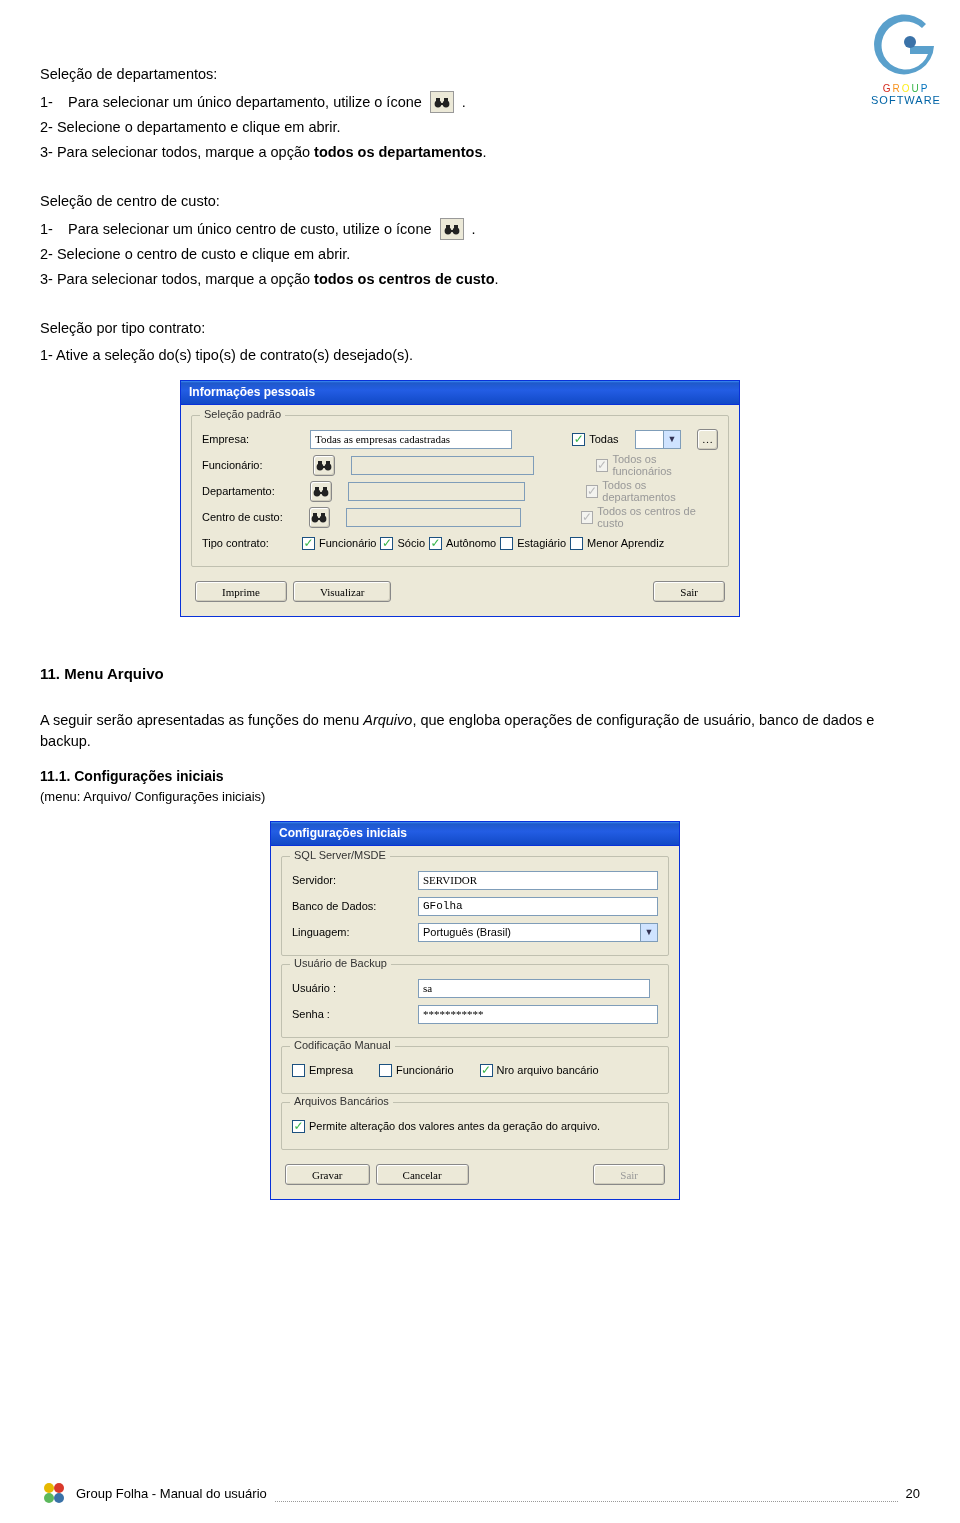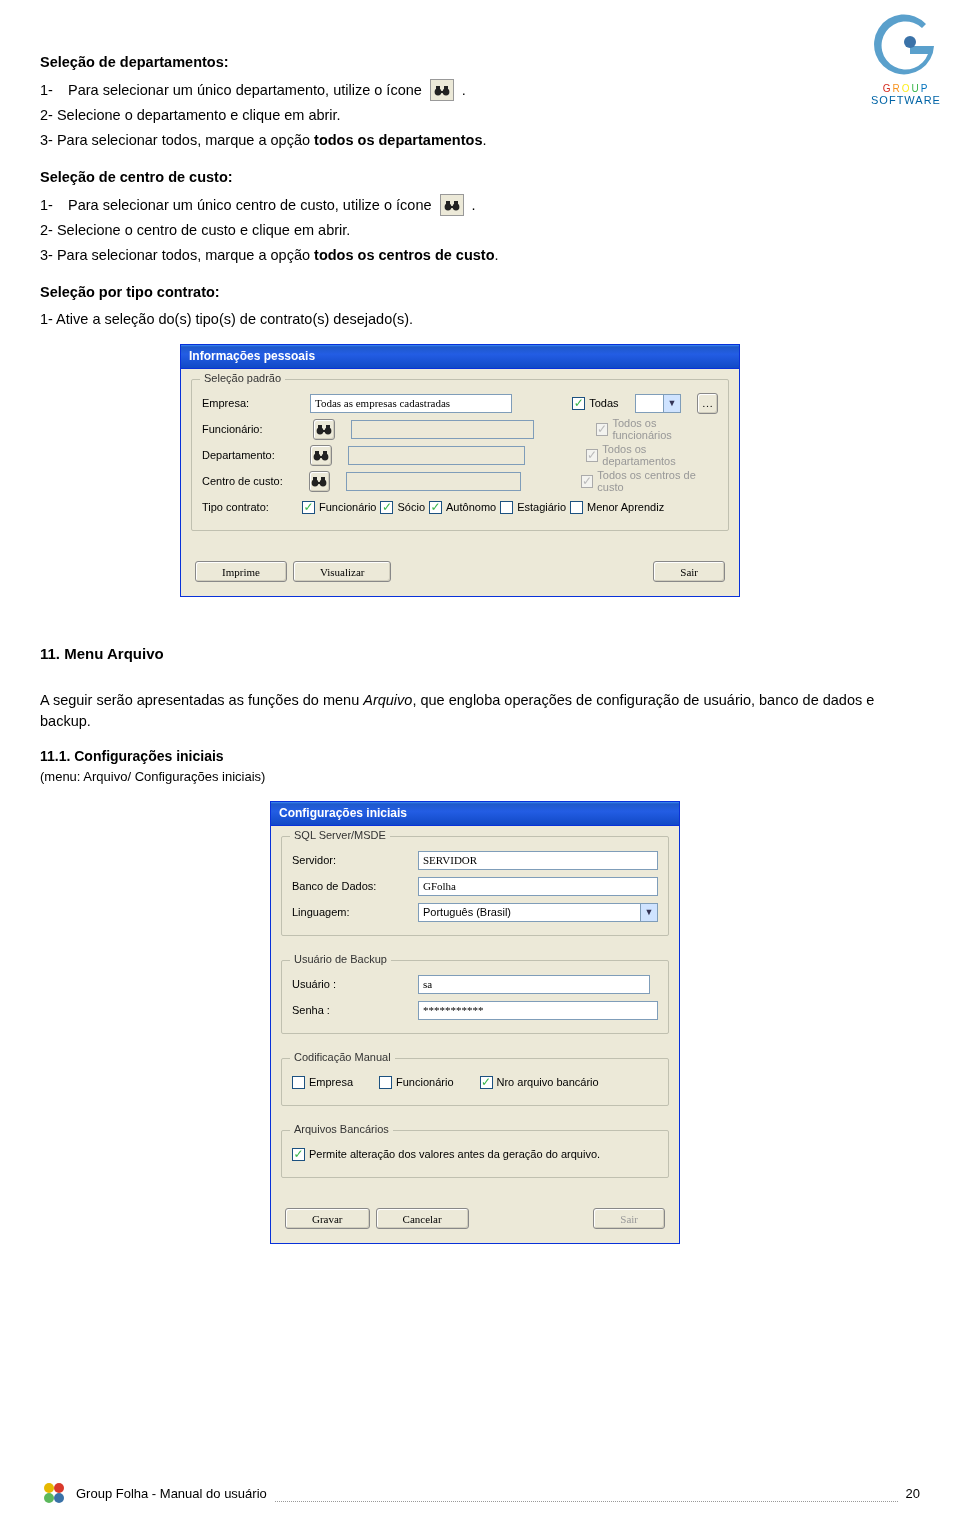--- a/index.html
+++ b/index.html
@@ -11,40 +11,40 @@
     color: #000;
     width: 960px;
   }
   .page { padding: 36px 40px 0 40px; position: relative; min-height: 1523px; }
   .logo-corner { position: absolute; top: 14px; right: 16px; width: 76px; text-align: center; }
   .logo-corner .g { width: 64px; height: 64px; margin: 0 auto; }
   .logo-corner .gtxt { font-size: 10px; letter-spacing: 2px; margin-top: 2px; }
   .logo-corner .gtxt .g1 { color:#d52b1e;} .logo-corner .gtxt .g2{color:#f7931e;} .logo-corner .gtxt .g3{color:#fcee21;} .logo-corner .gtxt .g4{color:#39b54a;} .logo-corner .gtxt .g5{color:#0071bc;}
   .logo-corner .sub { font-size: 11px; color:#0164a6; letter-spacing:1px;}
   p { margin: 4px 0; line-height: 1.45; }
-  .sec-title { font-weight: bold; margin-top: 16px; margin-bottom: 6px; }
+  .sec-title { font-weight: normal; margin-top: 28px; margin-bottom: 6px; }
   .list-line { display: flex; align-items: center; gap: 6px; margin: 3px 0 3px 0; }
   .list-num { width: 22px; }
   .inline-icon {
     display: inline-flex; align-items: center; justify-content: center;
     width: 24px; height: 22px; border: 1px solid #999; background: #ece9d8;
     vertical-align: middle; margin: 0 2px;
   }
   .binoc-svg { width: 16px; height: 14px; }
 
   
   .win-window { border: 1px solid #0831d9; background:#ece9d8; font-family: Tahoma, Arial, sans-serif; font-size: 11px; color:#000; box-shadow: 0 0 0 1px #4b79e6 inset; }
   .win-title {
     height: 24px;
     background: linear-gradient(to bottom,#3a8cf7 0%,#1f59c9 8%,#235de4 40%,#1149c6 100%);
     color:#fff; font-weight:bold; padding: 4px 8px; font-size: 12px;
     border-bottom:1px solid #0831d9;
   }
   .win-body { background:#ece9d8; padding: 10px 10px 10px 10px; }
-  .gbox { border:1px solid #c0c0b0; border-radius:2px; padding: 10px 10px 10px 10px; position:relative; margin-bottom:24px; }
+  .gbox { border:1px solid #c0c0b0; border-radius:2px; padding: 10px 10px 10px 10px; position:relative; margin-bottom:8px; }
   .gbox-label { position:absolute; top:-8px; left:8px; background:#ece9d8; padding:0 4px; color:#333; }
   .form-row { display:flex; align-items:center; height:26px; gap:16px; }
   .lbl { width:96px; }
   .xp-input {
     border:1px solid #7f9db9; background:#fff; height:19px; padding:1px 4px; font-family:Tahoma; font-size:11px;
   }
   .xp-input.ro { background:#ece9d8; color:#666; }
   .xp-btn {
     display:inline-flex; align-items:center; justify-content:center;
     height:21px; min-width:60px; padding:0 26px;
@@ -279,21 +279,21 @@
   <div class="win-body">
 
     <div class="gbox">
       <span class="gbox-label">SQL Server/MSDE</span>
       <div class="form-row">
         <span class="lbl" style="width:110px">Servidor:</span>
         <input class="xp-input" style="width: 240px;" value="SERVIDOR">
       </div>
       <div class="form-row">
         <span class="lbl" style="width:110px">Banco de Dados:</span>
-        <input class="xp-input" style="width: 240px;" value="GFolha">
+        <input class="xp-input" style="width: 240px; font-family: Liberation Mono, monospace;" value="GFolha">
       </div>
       <div class="form-row">
         <span class="lbl" style="width:110px">Linguagem:</span>
         <span class="xp-dropdown" style="width:240px">
           <span>Português (Brasil)</span>
               <span class="arrow">▼</span>
         </span>
       </div>
     </div>
 

